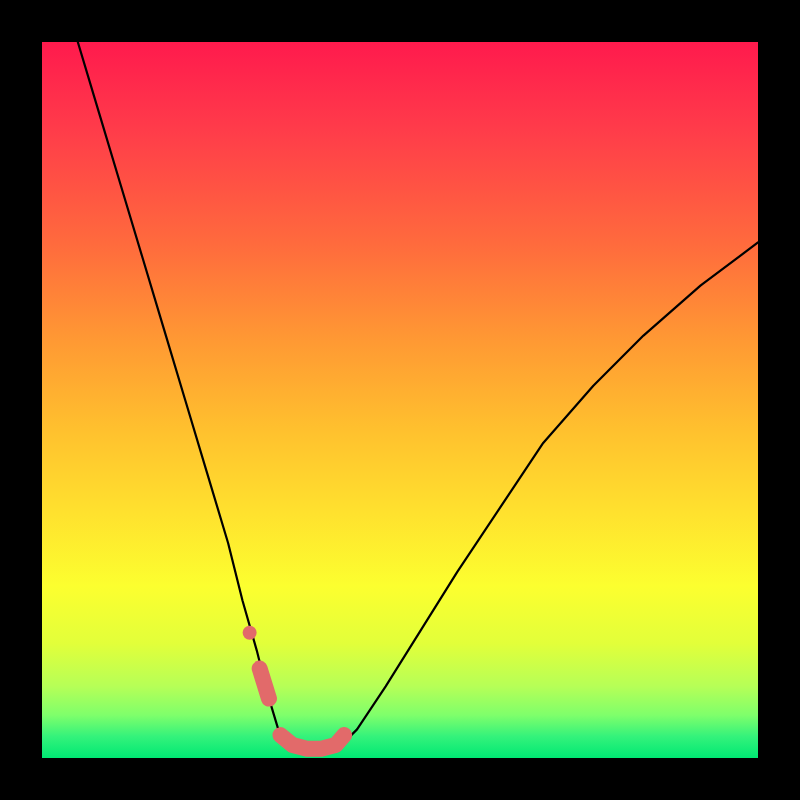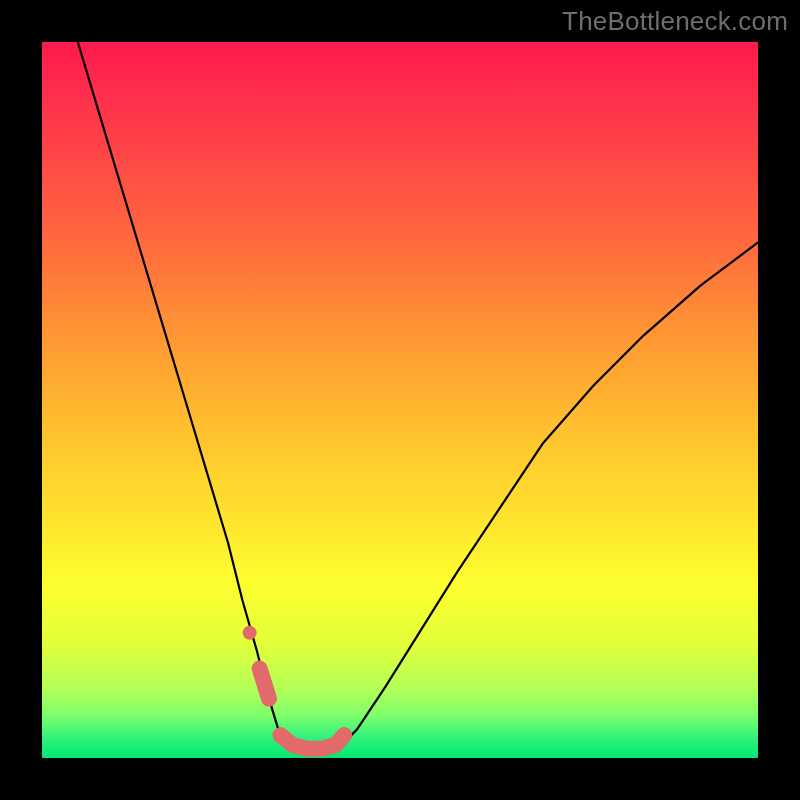--- a/index.html
+++ b/index.html
@@ -69,14 +69,13 @@
           <path d="M35.800000000000004 0 L57.28 71.60000000000002 L78.76 143.19999999999993 L100.24000000000001 214.8 L121.72000000000001 286.40000000000003 L143.20000000000002 358 L164.68 429.59999999999997 L186.16 501.20000000000005 L200.48000000000002 558.48 L214.79999999999998 608.6 L225.54 651.56 L236.28 687.36 L244.872 705.26" fill="none" stroke="#000000" stroke-width="2.2" stroke-linecap="round" stroke-linejoin="round"></path>
           <path d="M244.872 705.26 L257.76 708.84 L272.08 708.84 L286.40000000000003 708.84 L297.14 705.26" fill="none" stroke="#000000" stroke-width="2.2" stroke-linecap="round" stroke-linejoin="round"></path>
           <path d="M297.14 705.26 L315.04 687.36 L343.68 644.4 L379.48 587.12 L415.28 529.84 L458.24 465.4 L501.2 400.96 L551.32 343.68 L601.4399999999999 293.56 L658.72 243.44 L716 200.48000000000002" fill="none" stroke="#000000" stroke-width="2.2" stroke-linecap="round" stroke-linejoin="round"></path>
           <path d="M238.42799999999997 693.088 L250.6 703.112 L264.92 706.692 L279.24 706.692 L293.56 703.112 L302.15200000000004 693.088" fill="none" stroke="#e26a6a" stroke-width="16" stroke-linecap="round" stroke-linejoin="round"></path>
           <path d="M217.664 626.5 L226.972 656.572" fill="none" stroke="#e26a6a" stroke-width="16" stroke-linecap="round" stroke-linejoin="round"></path>
           <circle cx="207.64" cy="590.7" r="7" fill="#e26a6a"></circle>
         </g>
     </svg>
   </div>
 
-  <div class="watermark">TheBottleneck.com</div>
 </div>
 
 </body></html>

